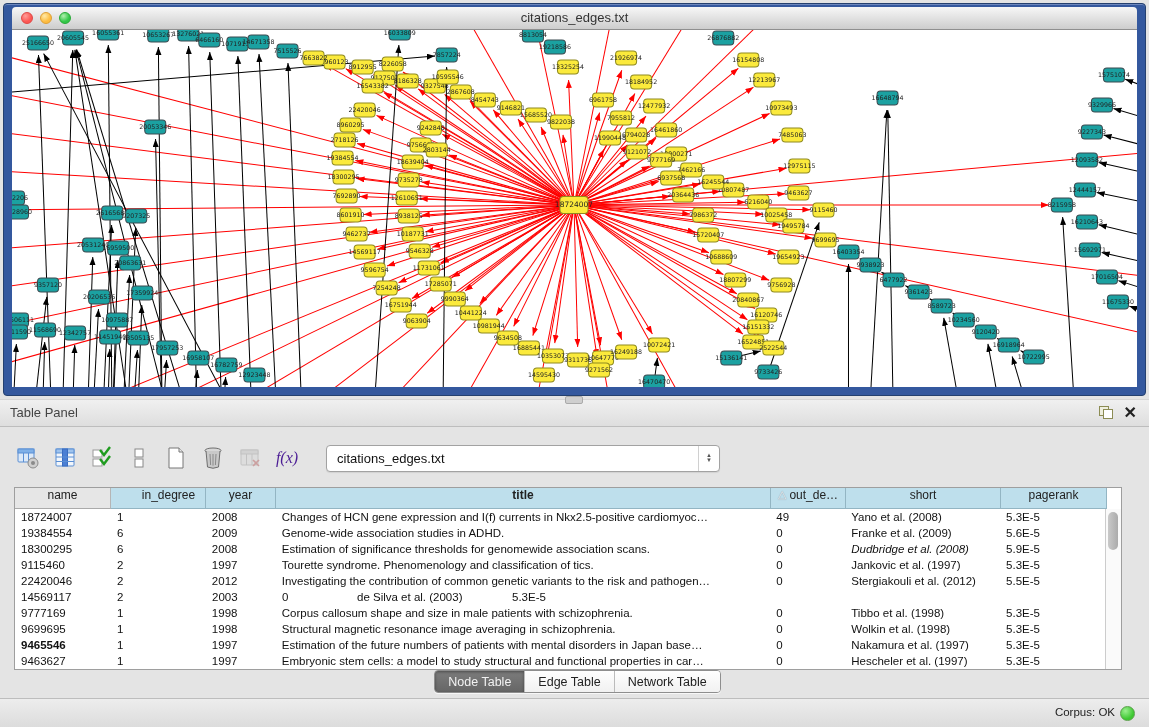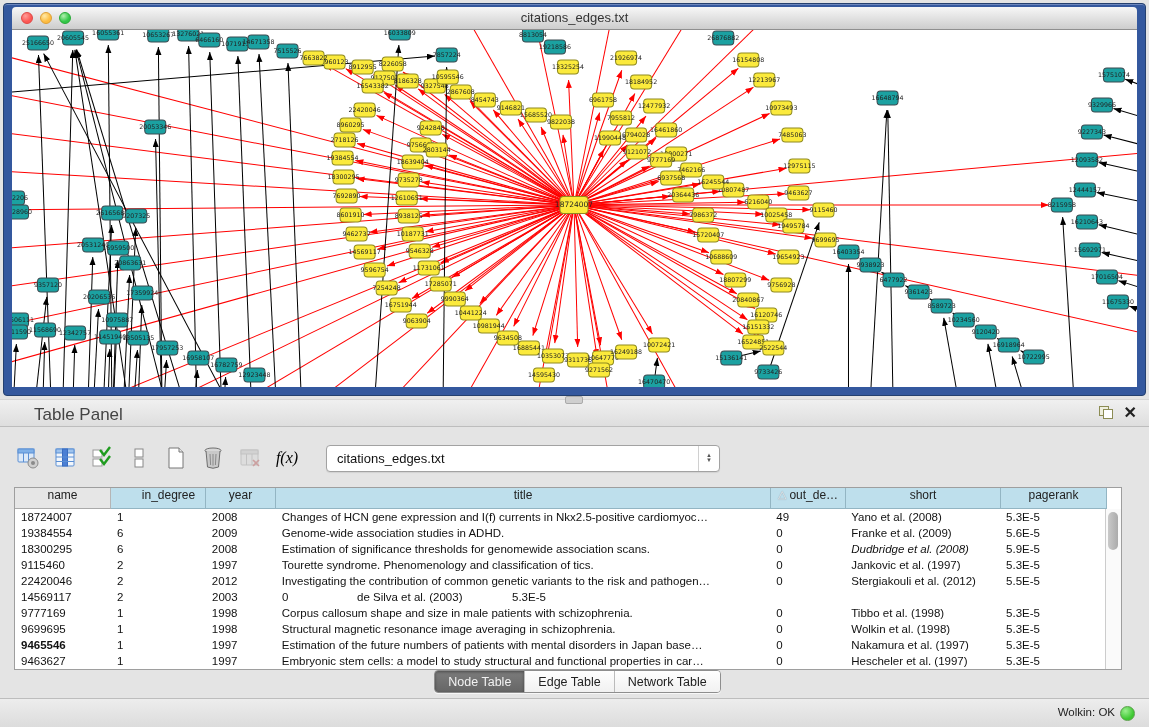--- a/index.html
+++ b/index.html
@@ -18,32 +18,32 @@
   .light.red{background:radial-gradient(circle at 35% 30%,#ff9d97,#fc5753 60%);border:1px solid #df4744;}
   .light.yellow{background:radial-gradient(circle at 35% 30%,#ffe9a8,#fdbc40 60%);border:1px solid #de9f34;}
   .light.green{background:radial-gradient(circle at 35% 30%,#b2f0ae,#33c748 60%);border:1px solid #27aa35;}
   .canvas{position:relative;margin:0 8px;height:357px;background:#fff;overflow:hidden;}
   .canvas svg{display:block;}
 
   
   #table-panel{position:absolute;left:0;top:399px;width:1149px;height:328px;background:#e4e4e4;}
   .panel-header{position:relative;height:26px;background:linear-gradient(#f0f0f0,#dedede);
     border-top:1px solid #d6d6d6;border-bottom:1px solid #bdbdbd;}
-  .panel-header .ph-title{position:absolute;left:10px;top:5px;font-size:17px;color:#444;margin-left:24px;}
+  .panel-header .ph-title{position:absolute;left:10px;top:5px;font-size:13px;color:#444;}
   .float-icon{position:absolute;right:36px;top:6px;width:14px;height:13px;cursor:pointer;}
   .float-icon .sq1{position:absolute;left:0;top:0;width:8px;height:8px;border:1.5px solid #8c8c54;background:#efefdf;}
   .float-icon .sq2{position:absolute;right:0;bottom:0;width:8px;height:8px;border:1.5px solid #8c8c54;background:#fff;}
   .close-icon{position:absolute;right:12px;top:3px;font-size:16px;font-weight:bold;color:#222;cursor:pointer;}
   .divider-handle{position:absolute;left:565px;top:-4px;width:16px;height:6px;background:#cfcfcf;
     border:1px solid #aaa;border-radius:2px;}
 
   .toolbar{position:absolute;left:0;top:40px;height:38px;display:flex;align-items:center;
     padding-left:16px;gap:13px;}
   .tb-icon{width:24px;height:24px;display:flex;align-items:center;justify-content:center;cursor:pointer;}
-  .fx{font-family:"Liberation Serif",serif;font-style:italic;font-size:16px;color:#000000;}
+  .fx{font-family:"Liberation Serif",serif;font-style:italic;font-size:16px;color:#4c1d95;}
   .dropdown{margin-left:14px;width:392px;height:25px;background:#fff;border:1px solid #a2a2a2;
     border-radius:4px;position:relative;display:flex;align-items:center;cursor:pointer;
     box-shadow:0 1px 1px rgba(0,0,0,.08);}
   .dropdown .dd-value{padding-left:10px;font-size:13px;color:#111;}
   .dropdown .stepper{position:absolute;right:0;top:0;bottom:0;width:20px;border-left:1px solid #d0d0d0;
     display:flex;flex-direction:column;align-items:center;justify-content:center;color:#555;}
   .stepper span{font-size:6px;line-height:5px;}
 
   .table-wrap{position:absolute;left:14px;top:88px;width:1108px;height:183px;background:#fff;
     border:1px solid #9e9e9e;box-sizing:border-box;overflow:hidden;}
@@ -669,21 +669,21 @@
       <div class="thead" id="thead">
           <div class="th gray" style="width: 96px;">
             <span>name</span>
           </div>
           <div class="th" style="width: 95px; padding-left: 21px;">
             <span>in_degree</span>
           </div>
           <div class="th" style="width: 70px;">
             <span>year</span>
           </div>
-          <div class="th" style="width: 495px;">
+          <div class="th" style="width: 495px; font-weight: bold;">
             <span>title</span>
           </div>
           <div class="th" style="width: 75px;">
             <span class="sort-tri">△</span>
             <span>out_de…</span>
           </div>
           <div class="th" style="width: 155px;">
             <span>short</span>
           </div>
           <div class="th" style="width: 106px;">
@@ -788,17 +788,17 @@
 
     <div class="tabs-bar">
       <div class="seg" id="tabseg">
           <div class="tab selected">Node Table</div>
           <div class="tab">Edge Table</div>
           <div class="tab">Network Table</div>
         </div>
     </div>
 
     <div class="status-bar">
-      <span class="mem">Wolkin: OK</span>
+      <span class="mem">Corpus: OK</span>
       <span class="mem-dot"></span>
     </div>
   </div>
 </div>
 
 </body></html>

